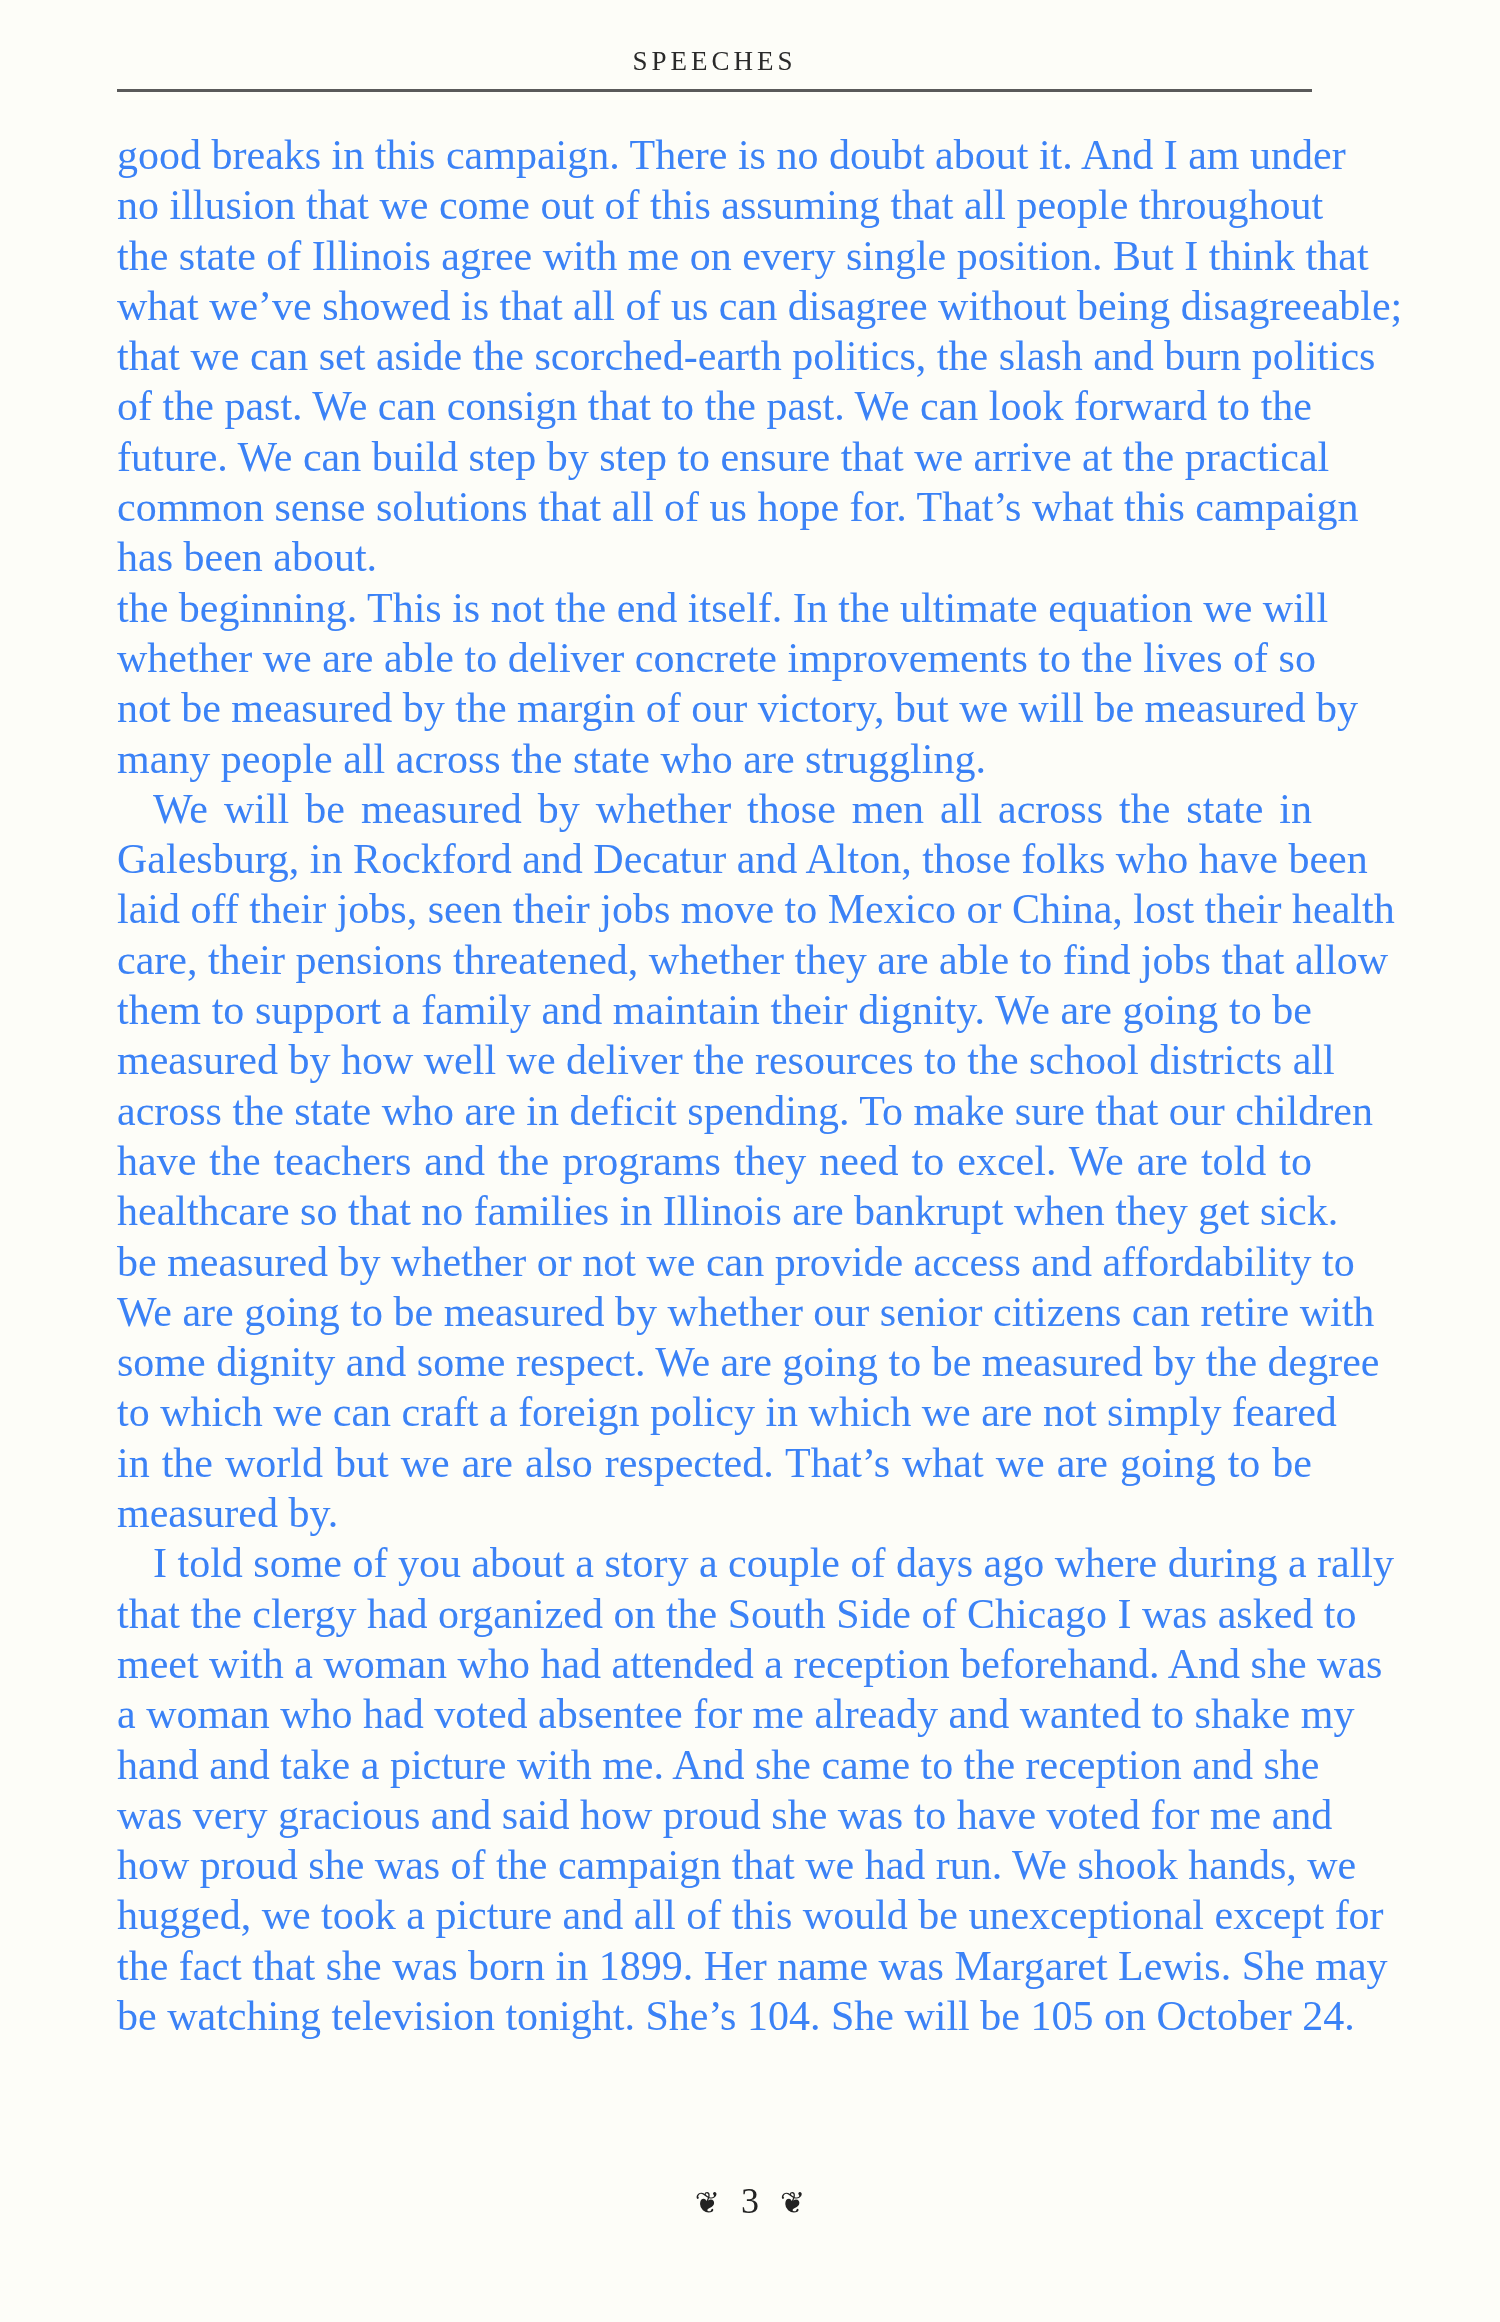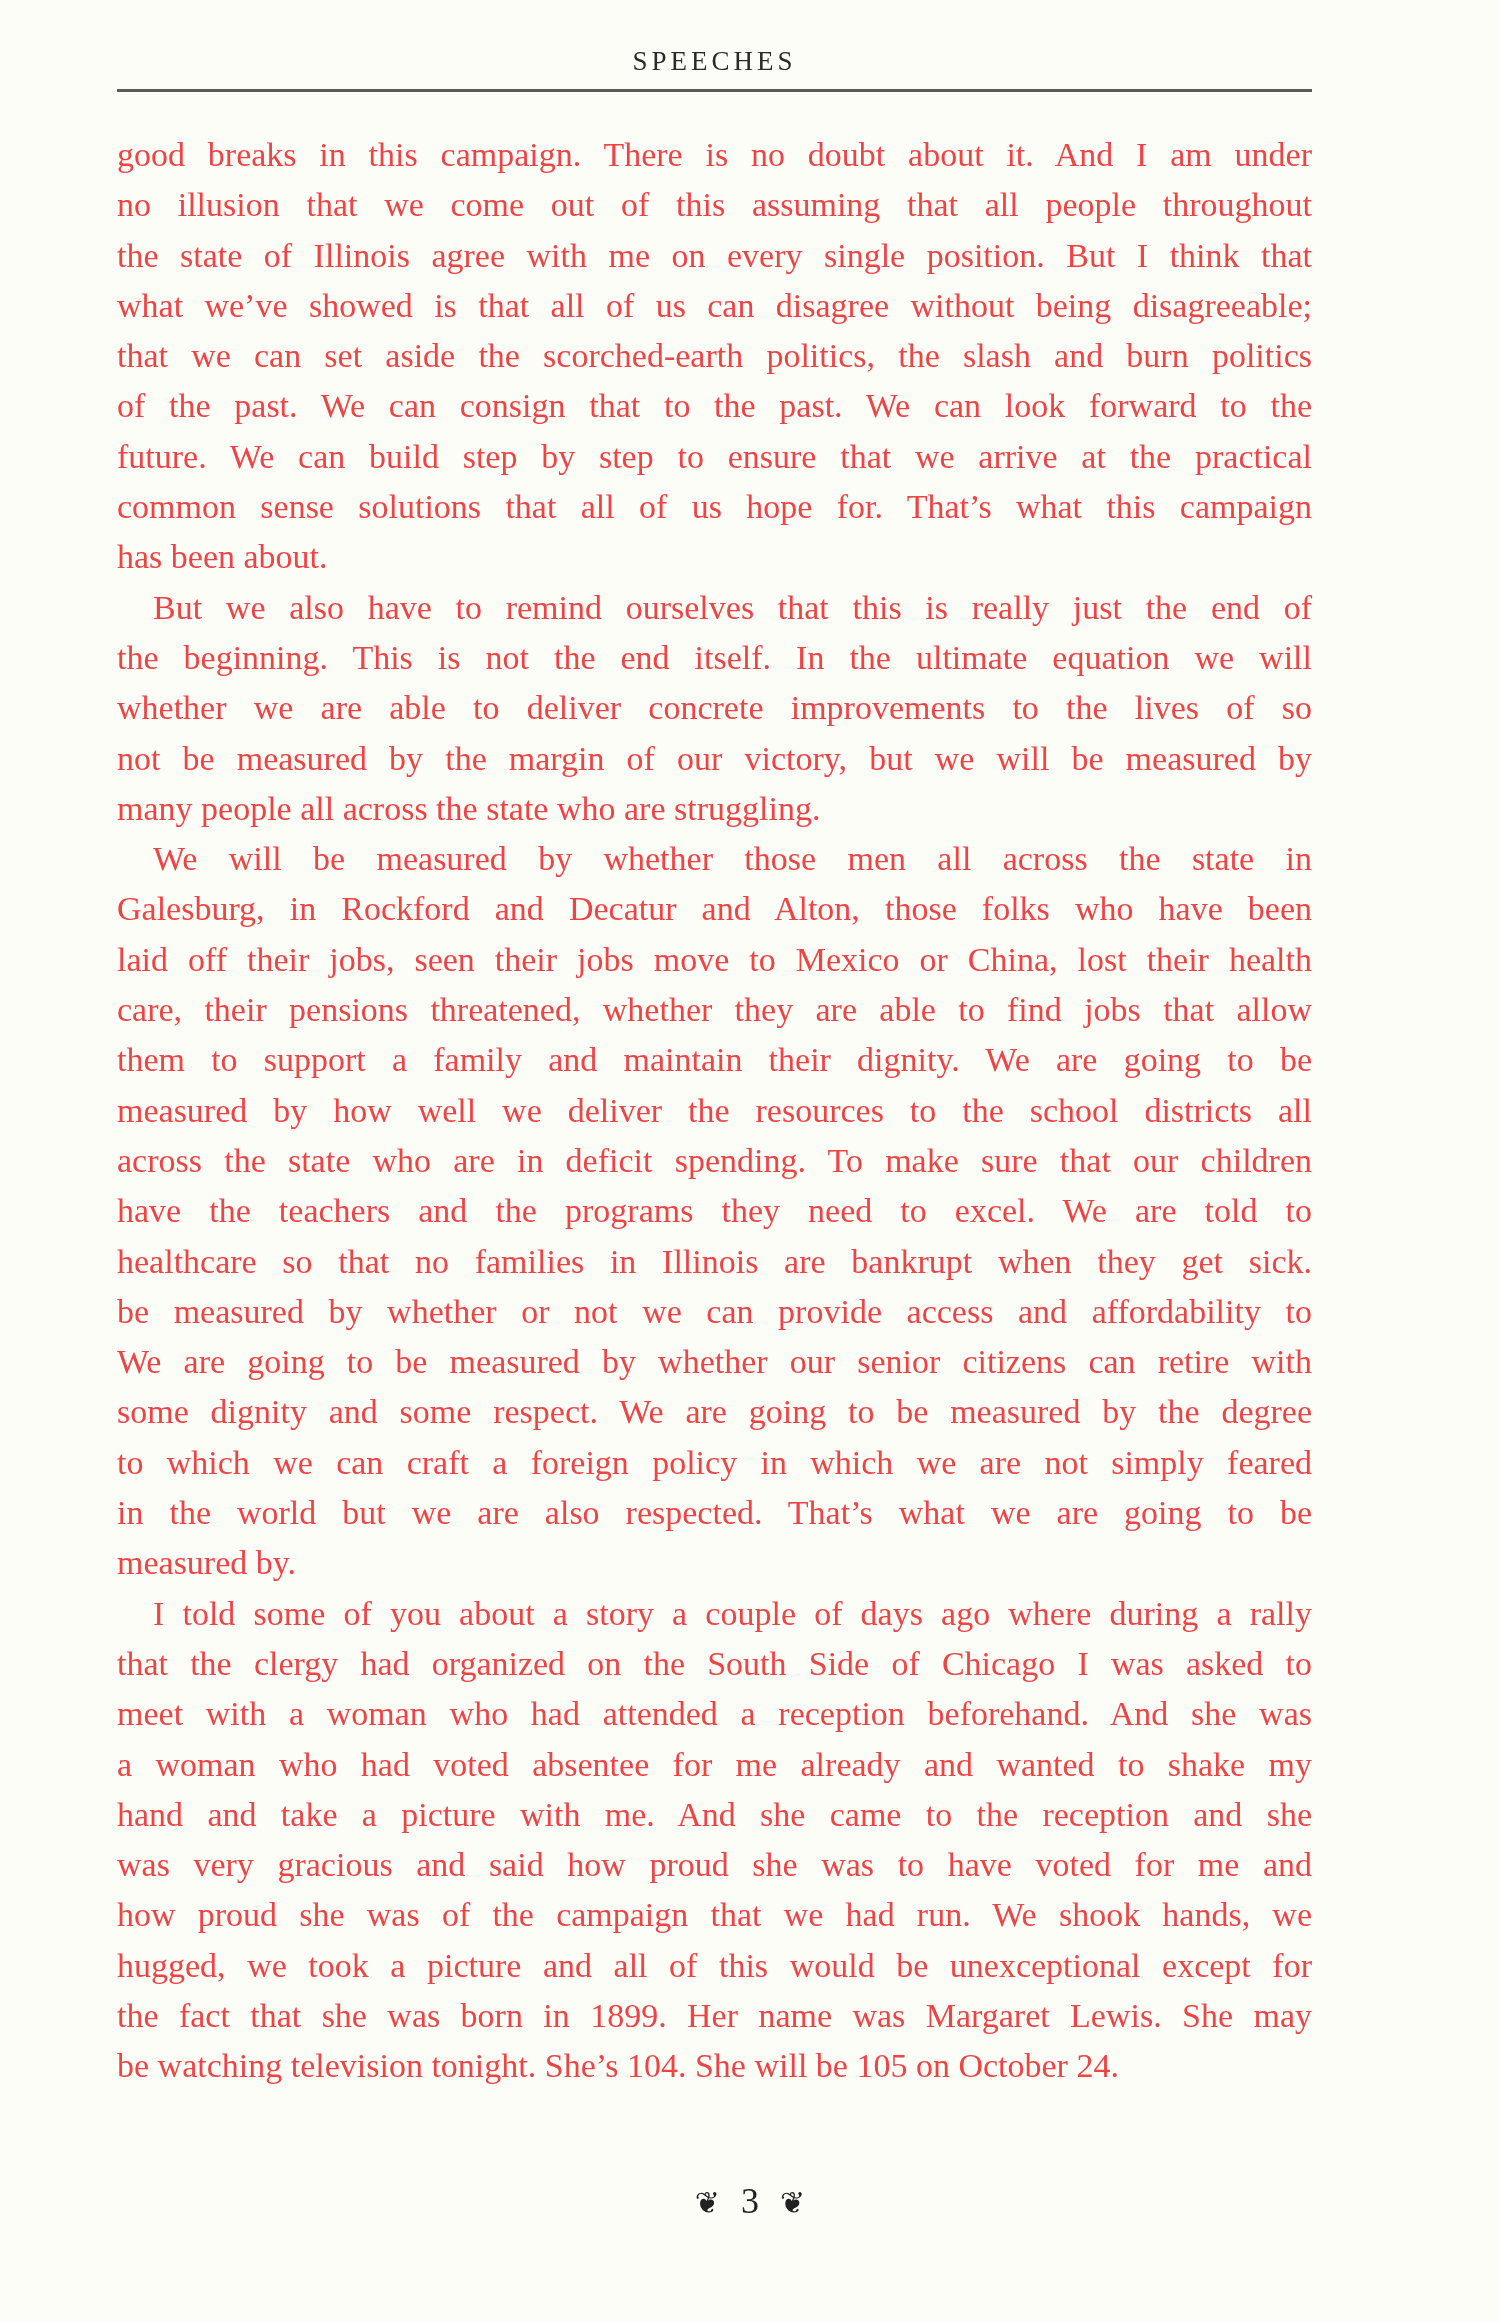--- a/index.html
+++ b/index.html
@@ -5,21 +5,21 @@
   html, body { margin: 0; padding: 0; }
   body { width: 1500px; height: 2322px; background: #fdfdf8; position: relative; overflow: hidden; }
   .page { position: absolute; left: 0; top: 0; width: 1500px; height: 2322px; padding-left: 48px; }
   .running-head {
     position: absolute; left: 117px; width: 1195px; top: 46px; text-align: center;
     font-family: "Liberation Serif", "DejaVu Serif", serif; font-size: 27px; letter-spacing: 4px; color: #2a2a2a;
   }
   .rule { position: absolute; left: 117px; width: 1195px; top: 89px; height: 3px; background: #5a5a5a; }
   .body-text {
     position: absolute; left: 117px; top: 130px; width: 1195px;
-    font-family: "Liberation Serif", "DejaVu Serif", serif; font-size: 34px; line-height: 50.3px; color: #ef4444;
+    font-family: "Liberation Serif", "DejaVu Serif", serif; font-size: 42px; line-height: 50.3px; color: #3b82f6;
   }
   .line { display: block; white-space: nowrap; text-align: justify; text-align-last: justify; height: 50.3px; }
   .line.last { text-align-last: left; }
   .line.indent { padding-left: 36px; }
   .folio {
     position: absolute; left: 0; width: 1500px; top: 2180px; text-align: center;
     font-family: "Liberation Serif", "DejaVu Serif", serif; font-size: 36px; color: #222;
   }
   .orn { font-size: 30px; margin: 0 12px; }
 </style>
@@ -35,21 +35,20 @@
         <span class="line">no illusion that we come out of this assuming that all people throughout</span>
         <span class="line">the state of Illinois agree with me on every single position. But I think that</span>
         <span class="line">what we’ve showed is that all of us can disagree without being disagreeable;</span>
         <span class="line">that we can set aside the scorched-earth politics, the slash and burn politics</span>
         <span class="line">of the past. We can consign that to the past. We can look forward to the</span>
         <span class="line">future. We can build step by step to ensure that we arrive at the practical</span>
         <span class="line">common sense solutions that all of us hope for. That’s what this campaign</span>
         <span class="line last">has been about.</span>
       </div>
       <div>
-        <span class="line indent">But we also have to remind ourselves that this is really just the end of</span>
         <span class="line">the beginning. This is not the end itself. In the ultimate equation we will</span>
         <span class="line">whether we are able to deliver concrete improvements to the lives of so</span>
         <span class="line">not be measured by the margin of our victory, but we will be measured by</span>
         <span class="line last">many people all across the state who are struggling.</span>
       </div>
       <div>
         <span class="line indent">We will be measured by whether those men all across the state in</span>
         <span class="line">Galesburg, in Rockford and Decatur and Alton, those folks who have been</span>
         <span class="line">laid off their jobs, seen their jobs move to Mexico or China, lost their health</span>
         <span class="line">care, their pensions threatened, whether they are able to find jobs that allow</span>

